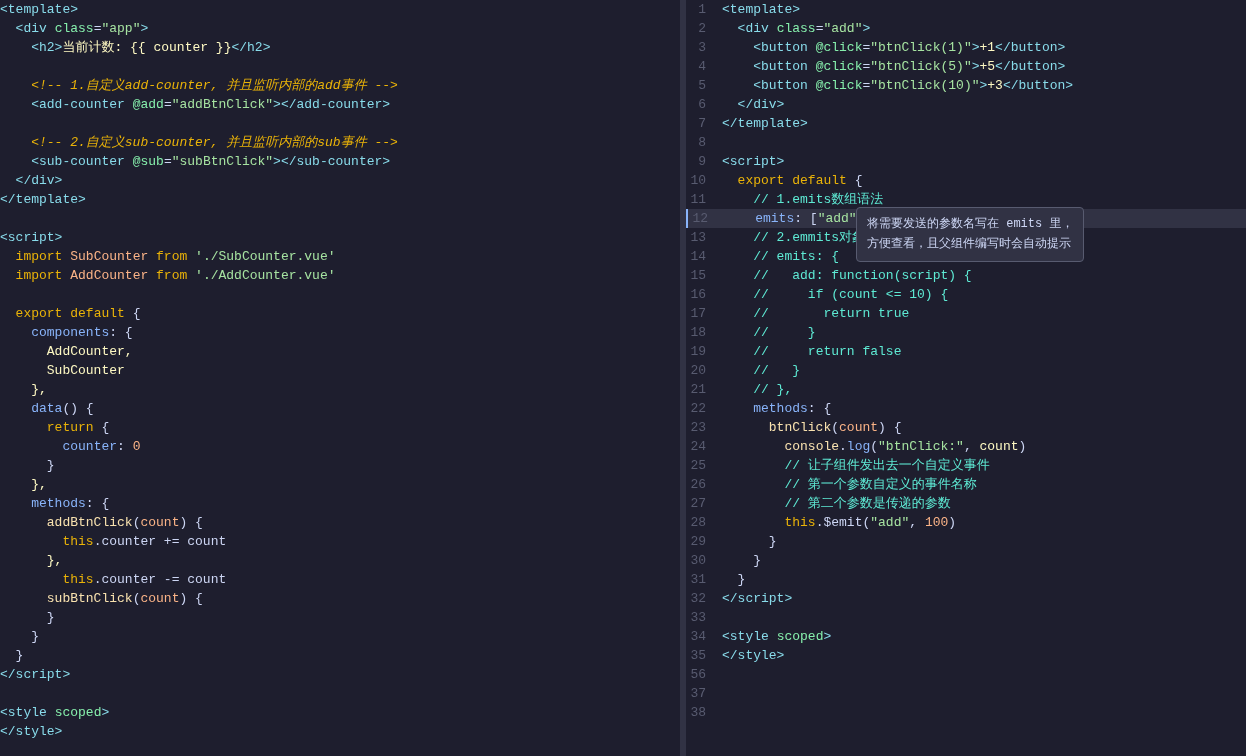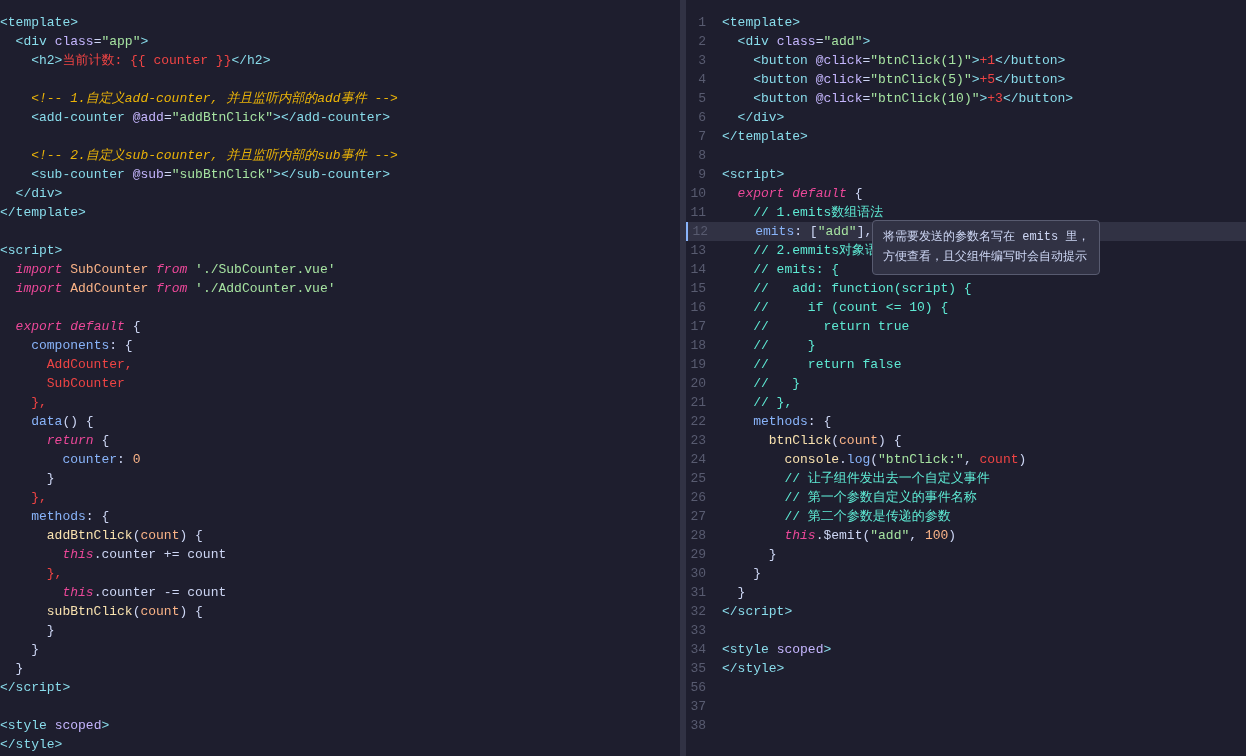--- a/index.html
+++ b/index.html
@@ -10,21 +10,21 @@
       color: #cdd6f4;
       display: flex;
       height: 756px;
       overflow: hidden;
     }
 
     .editor-pane {
       flex: 1;
       background: #1e1e2e;
       overflow-y: auto;
-      padding: 13px 0;
+      padding: 0 0;
       position: relative;
     }
 
     .divider {
       width: 6px;
       background: #313244;
       cursor: col-resize;
       flex-shrink: 0;
     }
 
@@ -46,29 +46,29 @@
       flex-shrink: 0;
     }
 
     .line-content {
       flex: 1;
       white-space: pre;
     }
 
     
     .tag { color: #89dceb; }
-    .attr { color: #c4b5fd; }
+    .attr { color: #86efac; }
     .comment { color: #eab308; font-style: italic; }
-    .keyword { color: #ec4899; font-style: italic; }
+    .keyword { color: #eab308; }
     .string { color: #a6e3a1; }
     .number { color: #fab387; }
     .orange { color: #fab387; }
     .yellow { color: #f9e2af; }
     .blue { color: #89b4fa; }
-    .white { color: #ef4444; }
+    .white { color: #fef9c3; }
     .gray { color: #5eead4; }
 
     
     .tooltip-box {
       position: absolute;
       background: #313244;
       border: 1px solid #585b70;
       color: #cdd6f4;
       padding: 6px 10px;
       font-size: 12px;
@@ -163,21 +163,21 @@
   <div class="code-line"><span class="line-number">9</span><span class="line-content"><span class="tag">&lt;script&gt;</span></span></div>
 
   <div class="code-line"><span class="line-number">10</span><span class="line-content">  <span class="keyword">export</span> <span class="keyword">default</span> {</span></div>
 
   <div class="code-line"><span class="line-number">11</span><span class="line-content">    <span class="gray">// 1.emits数组语法</span></span></div>
 
   <div class="code-line highlight-line" style="position:relative;">
     <span class="line-number">12</span>
     <span class="line-content"><span class="blue">    emits</span>: [<span class="string">"add"</span>],</span>
     
-    <div class="tooltip-box" style="left: 184px; top: -2px; font-size:12px; line-height:1.7;">将需要发送的参数名写在 emits 里，<br>方便查看，且父组件编写时会自动提示</div>
+    <div class="tooltip-box" style="left: 168px; top: -2px; font-size:12px; line-height:1.7;">将需要发送的参数名写在 emits 里，<br>方便查看，且父组件编写时会自动提示</div>
   </div>
 
   <div class="code-line"><span class="line-number">13</span><span class="line-content">    <span class="gray">// 2.emmits对象语法</span></span></div>
 
   <div class="code-line"><span class="line-number">14</span><span class="line-content">    <span class="gray">// emits: {</span></span></div>
 
   <div class="code-line"><span class="line-number">15</span><span class="line-content">    <span class="gray">//   add: function(script) {</span></span></div>
 
   <div class="code-line"><span class="line-number">16</span><span class="line-content">    <span class="gray">//     if (count &lt;= 10) {</span></span></div>
 

